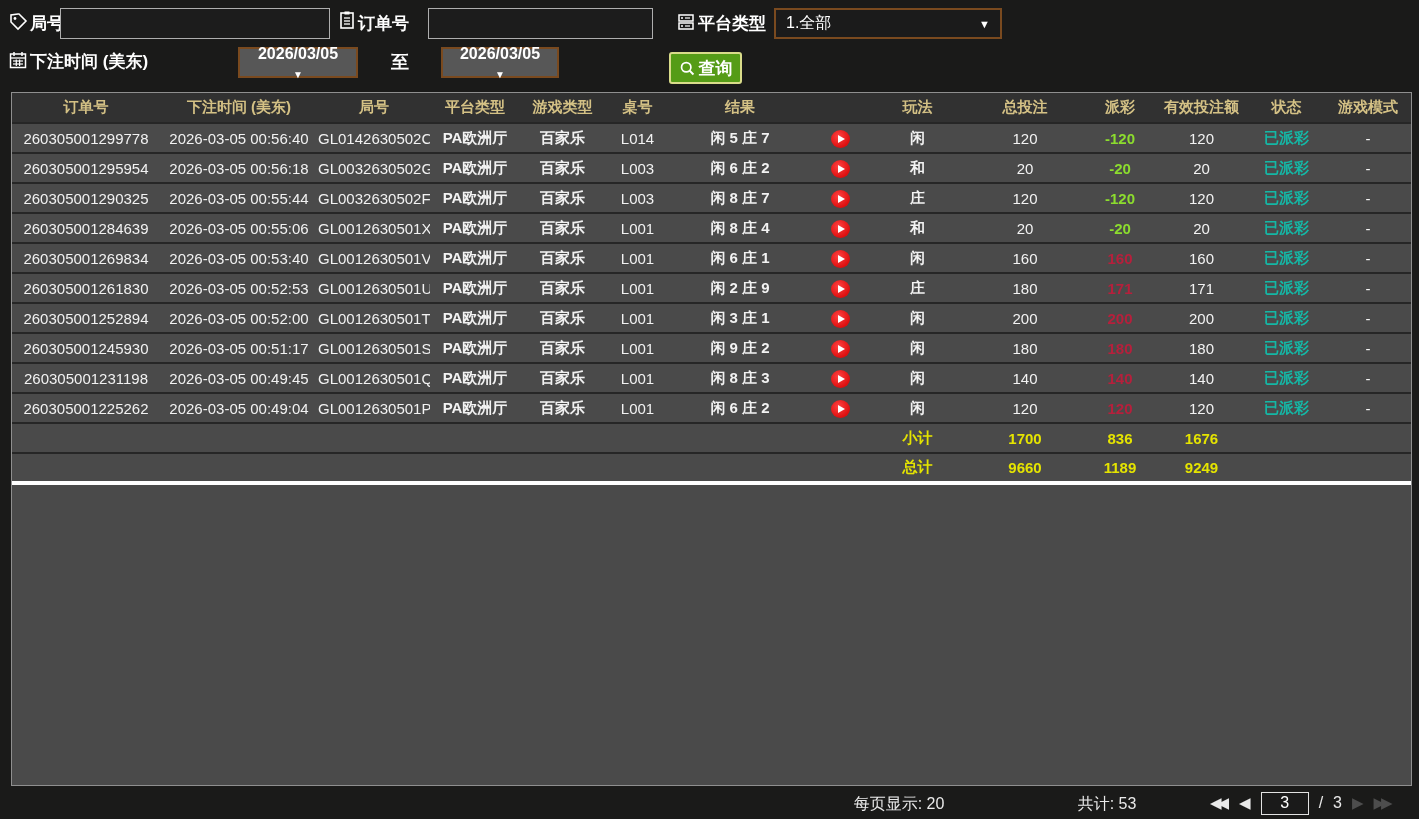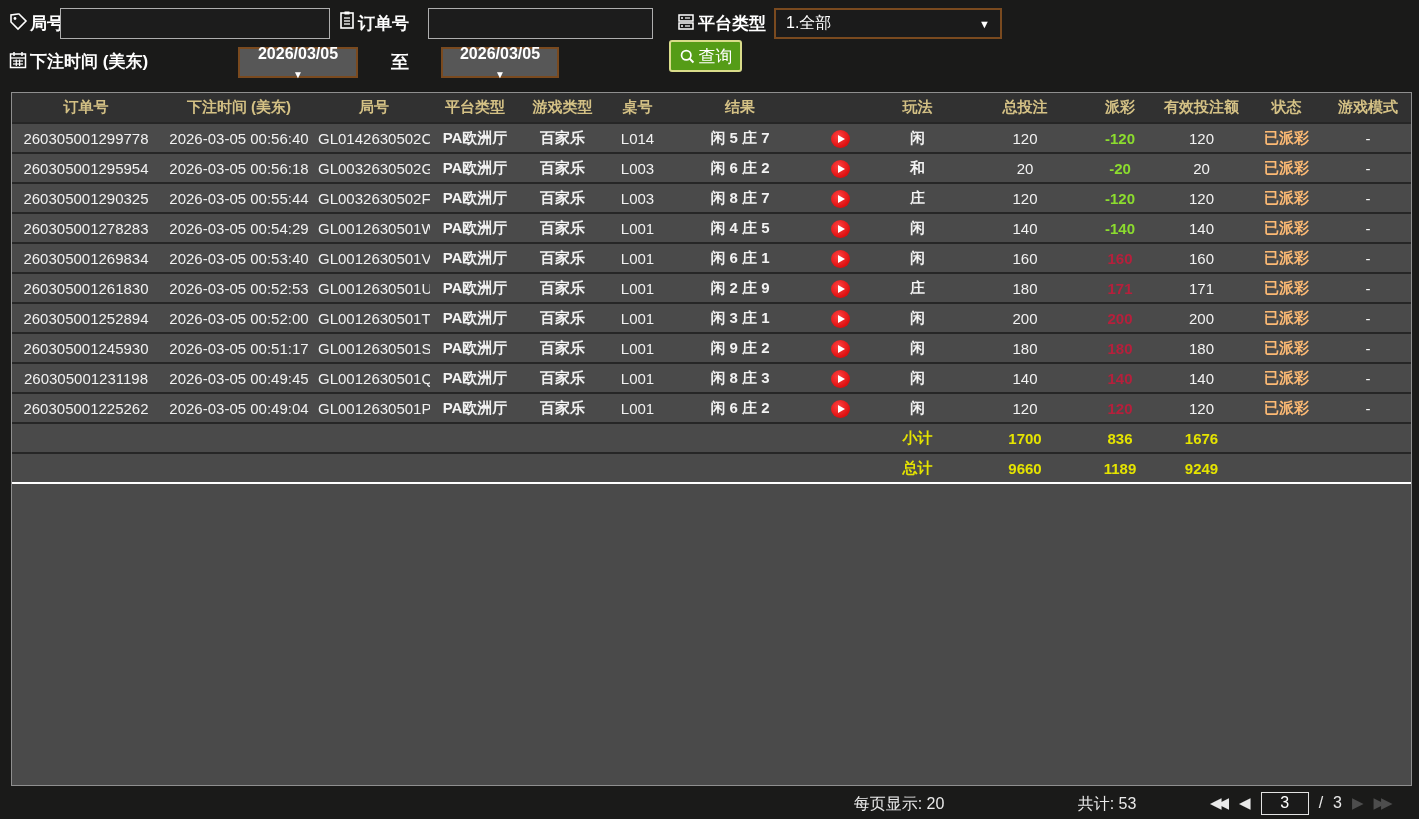--- a/index.html
+++ b/index.html
@@ -31,45 +31,45 @@
   .datebtn {
     position:absolute; top:47px; height:31px; background:#575757;
     border:2px solid #7a4a1f; color:#fff; font-weight:bold; font-size:16px;
     display:flex; align-items:center; justify-content:center; gap:6px; cursor:pointer;flex-direction:column;
   }
   #date-from { left:238px; width:120px; }
   #date-to   { left:441px; width:118px; }
   .datebtn .caret { font-size:10px; }
   #to-label { left:391px; top:50px; font-size:18px; }
   #search-btn {
-    position:absolute; left:669px; top:40px; width:73px; height:32px;
+    position:absolute; left:669px; top:52px; width:73px; height:32px;
     background:#559c17; border:2px solid #d9dc8a; border-radius:3px;
-    color:#fff; font-size:17px; font-weight:normal;
+    color:#fff; font-size:17px; font-weight:bold;
     display:flex; align-items:center; justify-content:center; gap:3px; cursor:pointer;
   }
   
   #table-wrap {
     position:absolute; left:11px; top:92px; width:1401px; height:694px;
     background:#4a4a4a; border:1px solid #8f8f8f;
   }
   table { border-collapse:collapse; table-layout:fixed; width:1399px; }
   th {
     height:30px; background:#313131; color:#d4c185; font-size:15px; font-weight:bold;
     border-bottom:2px solid #262626; text-align:center; white-space:nowrap; overflow:hidden;
   }
   td {
     height:30px; font-size:15px; color:#f2f2f2; text-align:center;
     border-bottom:2px solid #262626; white-space:nowrap; overflow:hidden;
   }
   td.zh { font-weight:bold; }
   td.win  { color:#b5203c; font-weight:bold; }
   td.loss { color:#8cdc2e; font-weight:bold; }
-  td.status-green { color:#fdba74; font-weight:bold; }
+  td.status-green { color:#14b8a6; font-weight:bold; }
   tr.summary td { color:#e5e400; font-weight:bold; }
-  tr.total td { border-bottom:2px solid #ffffff; }
+  tr.total td { border-bottom:4px solid #ffffff; }
   .play-btn {
     display:inline-flex; width:19px; height:18px; border-radius:50%;
     background:radial-gradient(circle at 40% 35%, #ff4242, #dc0f0f 70%);
     align-items:center; justify-content:center; cursor:pointer; vertical-align:middle;
   }
   .play-tri {
     width:0; height:0; margin-left:2px;
     border-left:7px solid #fff; border-top:4.5px solid transparent; border-bottom:4.5px solid transparent;
   }
   
@@ -243,34 +243,34 @@
               <span class="play-tri"></span>
             </span></td>
           <td class="zh">庄</td>
           <td>120</td>
           <td class="loss">-120</td>
           <td>120</td>
           <td class="status-green zh">已派彩</td>
           <td>-</td>
         </tr>
         <tr>
-          <td>260305001278283</td>
-          <td>2026-03-05 00:54:29</td>
-          <td>GL0012630501W</td>
-          <td class="zh">PA欧洲厅</td>
-          <td class="zh">百家乐</td>
-          <td>L001</td>
-          <td class="zh">闲 4 庄 5</td>
-          <td><span class="play-btn">
-              <span class="play-tri"></span>
-            </span></td>
-          <td class="zh">闲</td>
-          <td>140</td>
-          <td class="loss">-140</td>
-          <td>140</td>
+          <td>260305001284639</td>
+          <td>2026-03-05 00:55:06</td>
+          <td>GL0012630501X</td>
+          <td class="zh">PA欧洲厅</td>
+          <td class="zh">百家乐</td>
+          <td>L001</td>
+          <td class="zh">闲 8 庄 4</td>
+          <td><span class="play-btn">
+              <span class="play-tri"></span>
+            </span></td>
+          <td class="zh">和</td>
+          <td>20</td>
+          <td class="loss">-20</td>
+          <td>20</td>
           <td class="status-green zh">已派彩</td>
           <td>-</td>
         </tr>
         <tr>
           <td>260305001269834</td>
           <td>2026-03-05 00:53:40</td>
           <td>GL0012630501V</td>
           <td class="zh">PA欧洲厅</td>
           <td class="zh">百家乐</td>
           <td>L001</td>

